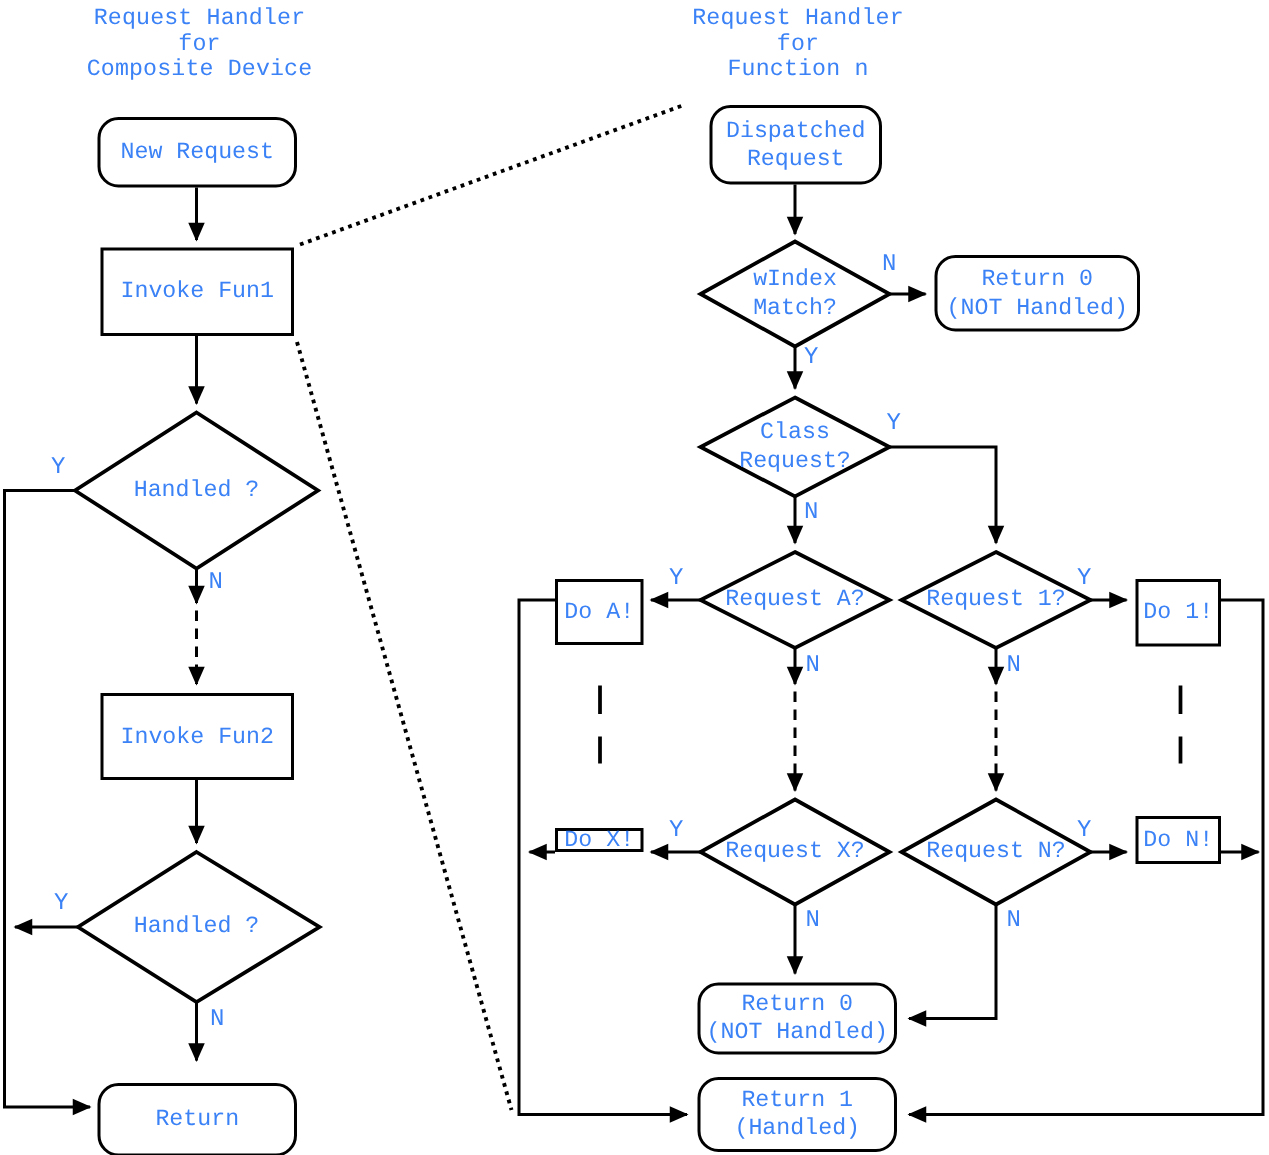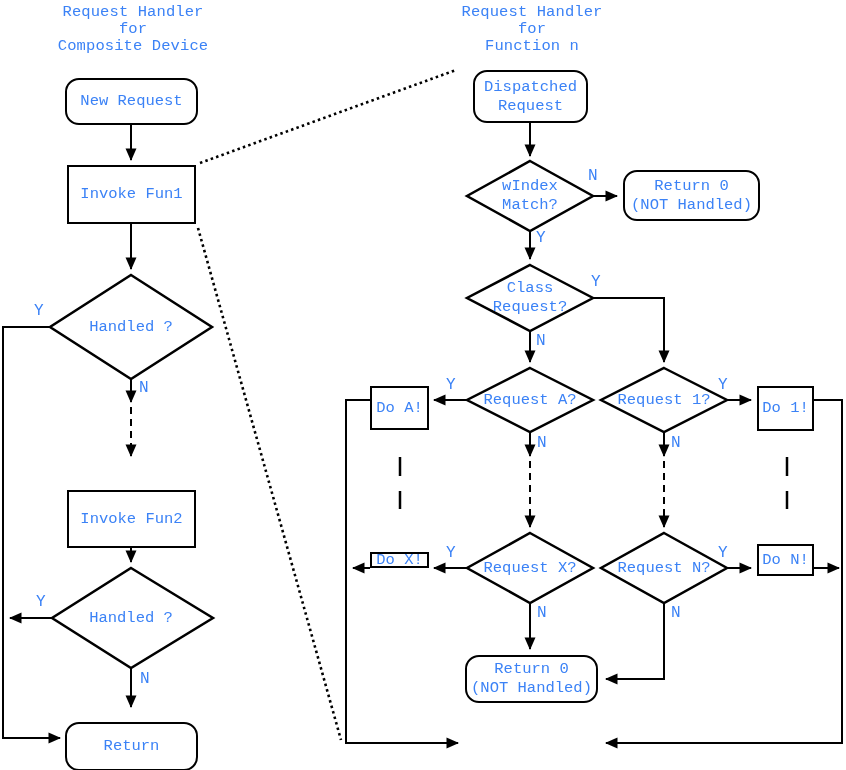--- a/index.html
+++ b/index.html
@@ -113,33 +113,35 @@
 
   <div class="title" style="left:133px;top:4px;">Request Handler
 for
 Composite Device</div>
   <div class="title" style="left:532px;top:4px;">Request Handler
 for
 Function n</div>
 
   <div class="node rounded" style="left:65px;top:78px;width:133px;height:47px;">New Request</div>
   <div class="node" style="left:67px;top:165px;width:129px;height:59px;">Invoke Fun1</div>
-  <div class="node" style="left:67px;top:462px;width:129px;height:58px;margin-top:28px;">Invoke Fun2</div>
+  <div class="node" style="left:67px;top:462px;width:129px;height:58px;">Invoke Fun2</div>
   <div class="node rounded" style="left:65px;top:722px;width:133px;height:49px;">Return</div>
 
   <div class="node rounded" style="left:473px;top:70px;width:115px;height:53px;">Dispatched
 Request</div>
   <div class="node rounded" style="left:623px;top:170px;width:137px;height:51px;">Return 0
 (NOT Handled)</div>
   <div class="node" style="left:370px;top:386px;width:59px;height:44px;">Do A!</div>
   <div class="node" style="left:757px;top:386px;width:57px;height:45px;">Do 1!</div>
   <div class="node" style="left:370px;top:552px;width:59px;height:16px;">Do X!</div>
   <div class="node" style="left:757px;top:544px;width:57px;height:32px;">Do N!</div>
   <div class="node rounded" style="left:465px;top:655px;width:133px;height:48px;">Return 0
 (NOT Handled)</div>
+  <div class="node rounded" style="left:465px;top:718px;width:133px;height:50px;">Return 1
+(Handled)</div>
 
   <div class="dlabel" style="left:131px;top:327px;">Handled ?</div>
   <div class="dlabel" style="left:131px;top:618px;">Handled ?</div>
   <div class="dlabel" style="left:530px;top:196px;">wIndex
 Match?</div>
   <div class="dlabel" style="left:530px;top:298px;">Class
 Request?</div>
   <div class="dlabel" style="left:530px;top:400px;">Request A?</div>
   <div class="dlabel" style="left:664px;top:400px;text-align:center;">Request 1?</div>
   <div class="dlabel" style="left:530px;top:568px;">Request X?</div>

